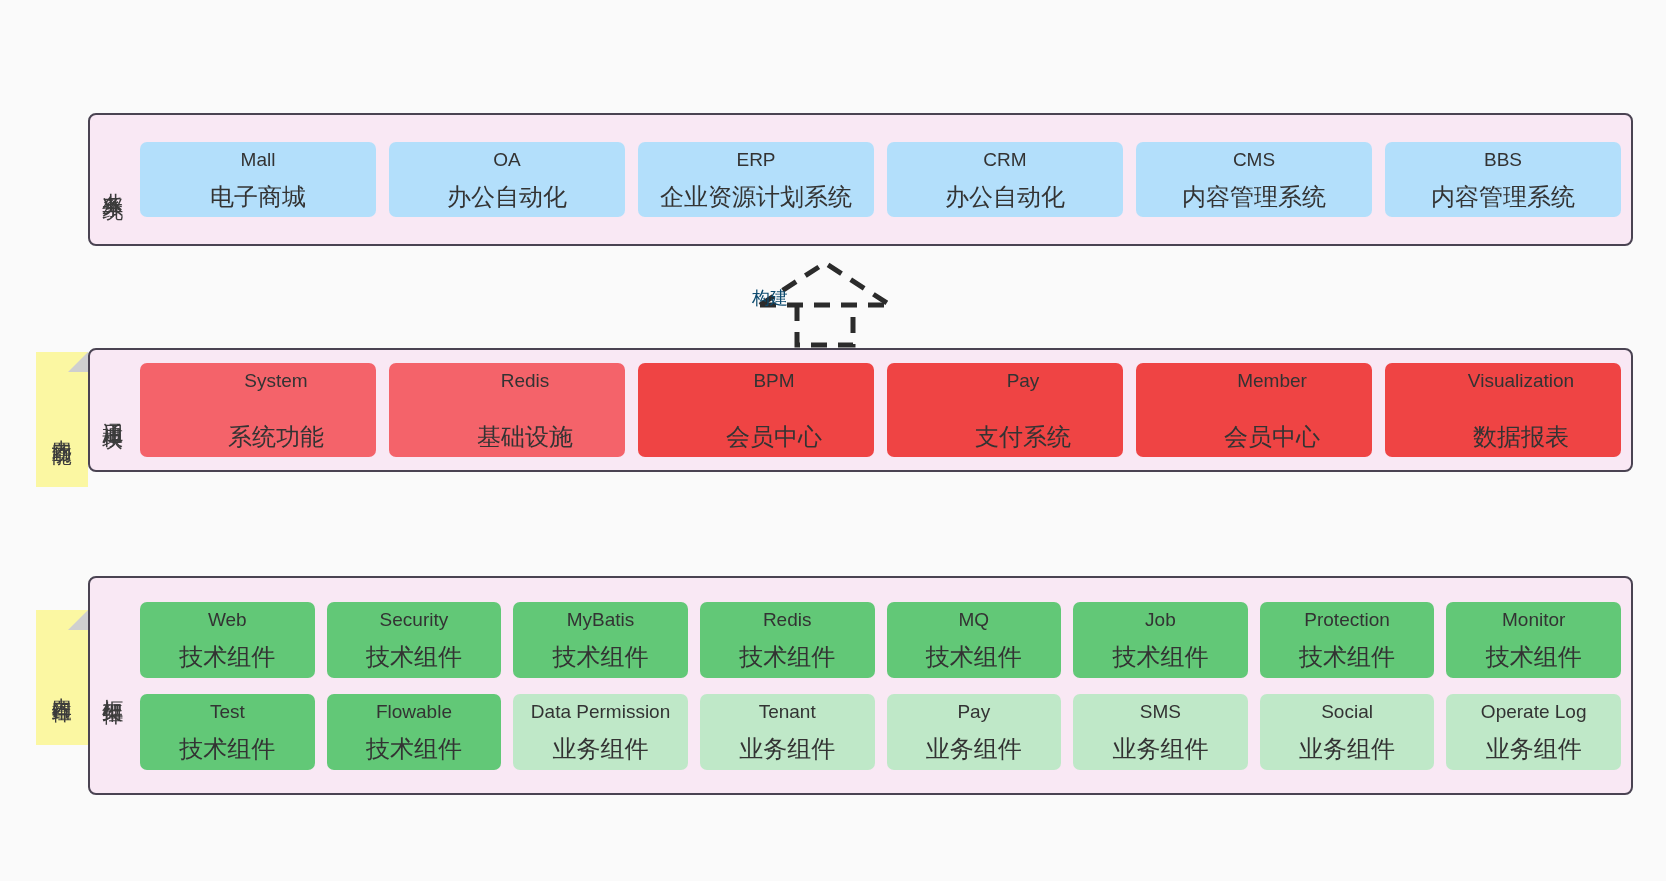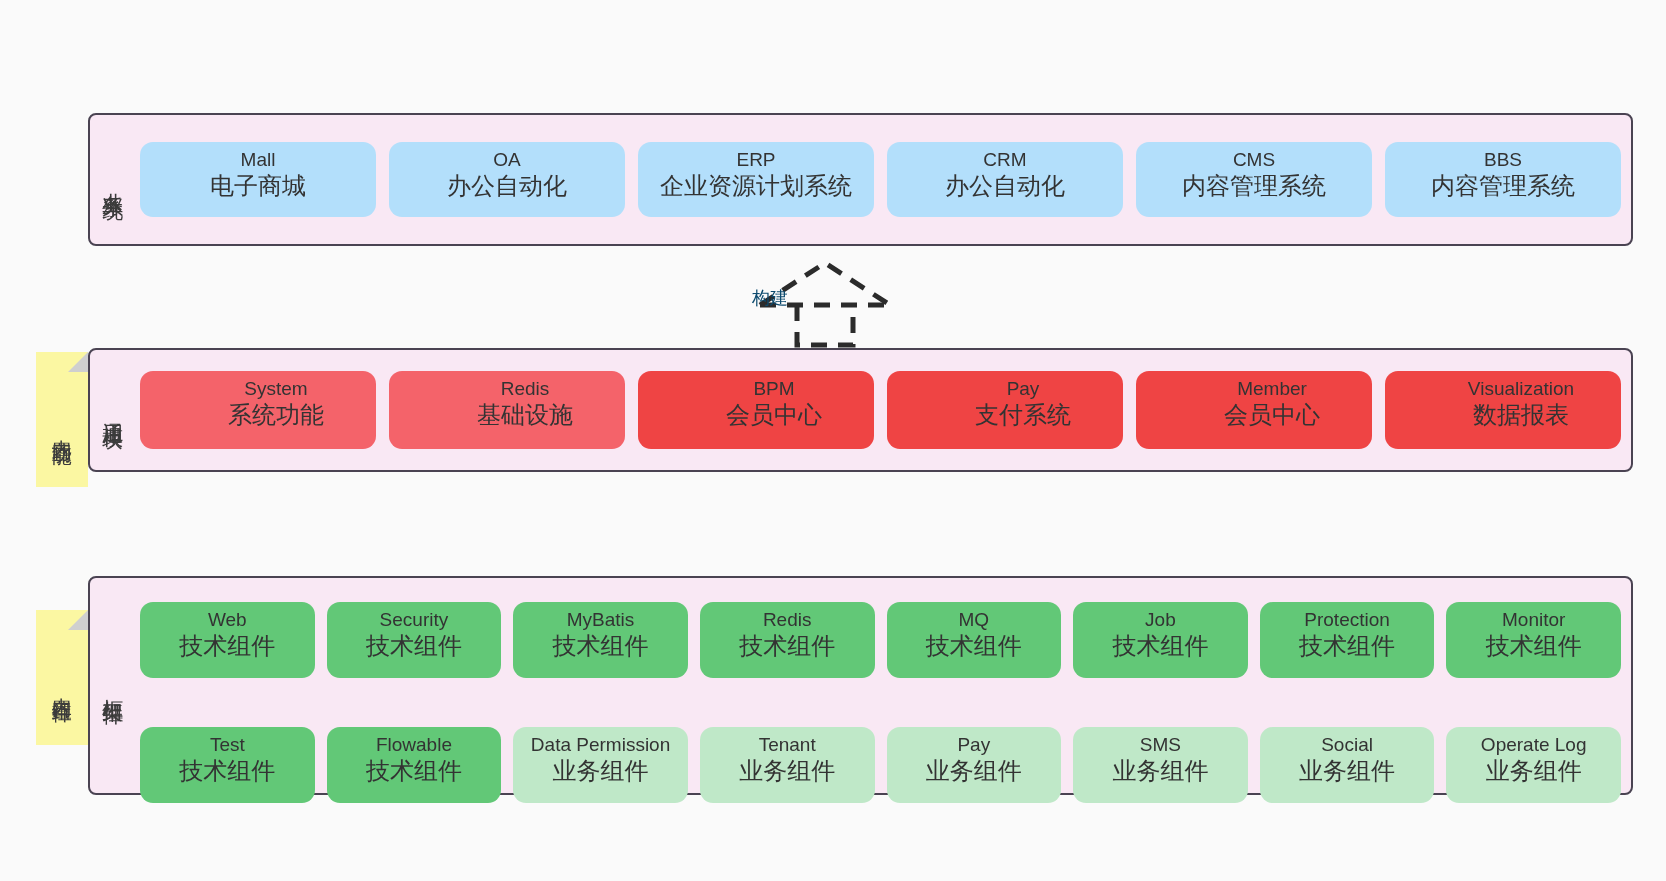--- a/index.html
+++ b/index.html
@@ -50,46 +50,45 @@
     justify-content:center;
     gap:16px;
     padding:14px 10px 14px 4px;
   }
   .row{
     width:100%;
     display:flex;
     align-items:stretch;
     justify-content:space-between;
     gap:12px;
-    margin-top:33px;
   }
   .card{
     flex:1 1 0;
-    border-radius:13px;
+    border-radius:7px;
     display:flex;
     flex-direction:column;
     align-items:center;
-    justify-content:flex-start;
+    justify-content:space-between;
     text-align:center;
     line-height:1.22;
     box-sizing:border-box;
     padding:6px 4px;
   }
   .card .t1{font-size:19px;color:#333;}
   .card .t2{font-size:24px;color:#333;}
 
   
   #layer-business{left:88px;top:113px;width:1545px;height:133px;}
   #layer-business .cards{gap:13px;}
   #layer-business .card{height:75px;background:#b3dffb;}
 
   
   #layer-common{left:88px;top:348px;width:1545px;height:124px;}
   #layer-common .cards{gap:13px;}
-  #layer-common .card{height:78px;padding-left:40px;}
+  #layer-common .card{height:94px;padding-left:40px;}
   .c-red{background:#f4636a;}
   .c-pink{background:#ef4444;}
 
   
   #layer-framework{left:88px;top:576px;width:1545px;height:219px;}
   #layer-framework .card{height:76px;}
   .c-green{background:#62c877;}
   .c-green-light{background:#bfe8c8;}
 
   

